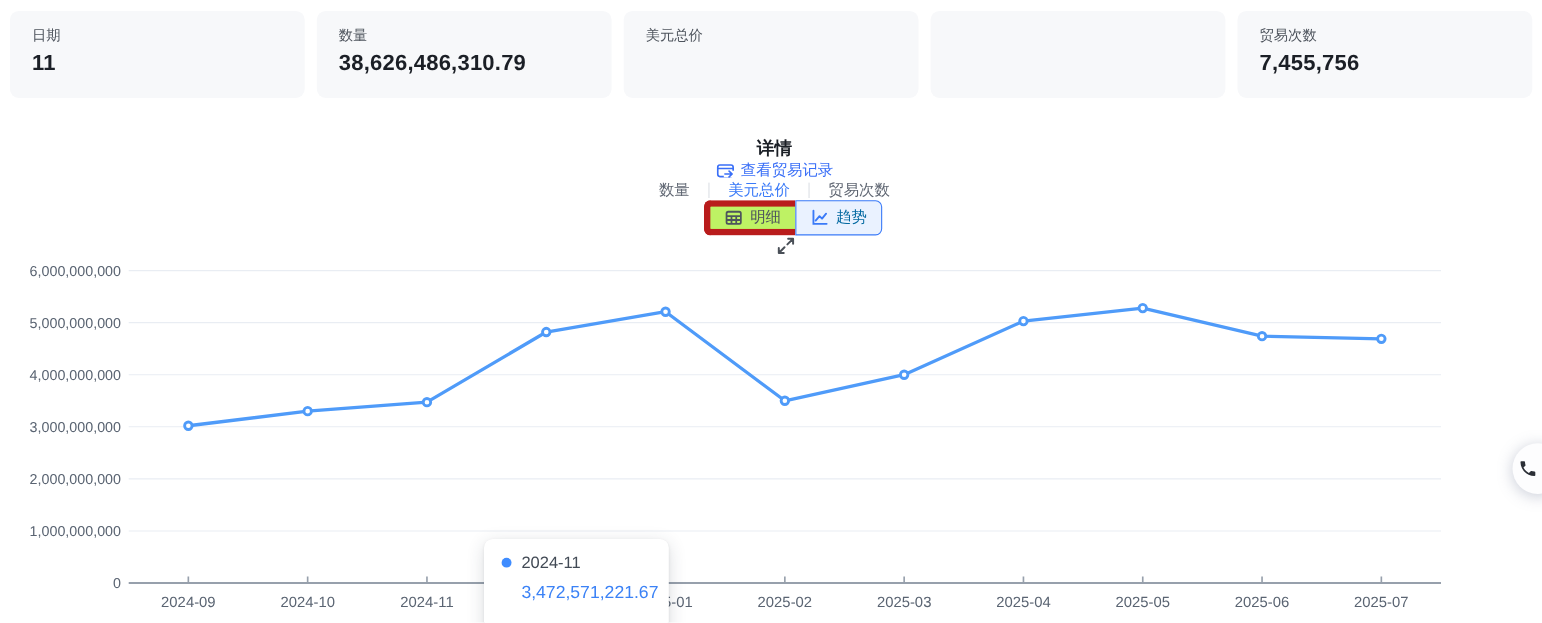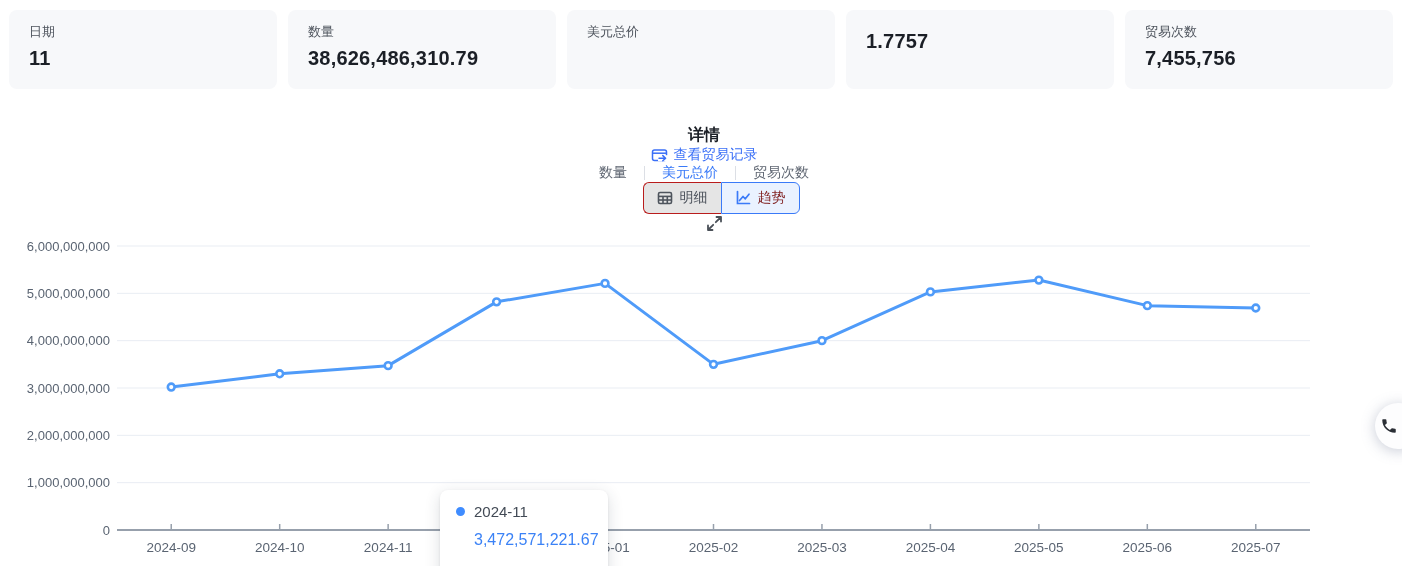--- a/index.html
+++ b/index.html
@@ -37,27 +37,27 @@
 
   .metric-tabs { display: flex; align-items: center; }
   .metric-tab { font-size: 14px; color: #5f6672; cursor: pointer; white-space: nowrap; }
   .metric-tab.active { color: #3a7af8; }
   .tab-divider { width: 1px; height: 14px; background: #dcdfe5; margin: 0 17px; }
 
   .toggle-group { display: flex; margin-left: 34px; }
   .seg {
     height: 32px; padding: 0 13px;
     display: flex; align-items: center; gap: 7px;
-    font-size: 14px; cursor: pointer; background: #e5e5e5;
-    border: 1px solid #b91c1c; color: #4e545d; white-space: nowrap;
+    font-size: 14px; cursor: pointer; background: #bef264;
+    border: 6px solid #b91c1c; color: #4e545d; white-space: nowrap;
   }
   .seg-detail { border-radius: 6px 0 0 6px; border-right: none; }
   .seg-trend {
     border-radius: 0 6px 6px 0;
-    border: 1px solid #3a7af8; background: #eaf2ff; color: #7f1d1d;
+    border: 1px solid #3a7af8; background: #eaf2ff; color: #0369a1;
   }
   .fullscreen-btn { margin-left: 20px; cursor: pointer; display: flex; align-items: center; }
 
   
   .chart-svg { position: absolute; left: 0; top: 0; }
 
   
   .chart-tooltip {
     position: absolute; left: 440px; top: 490px; width: 168px; height: 96px;
     background: #fff; border-radius: 8px; z-index: 5;
@@ -86,21 +86,20 @@
     <div class="stat-value">11</div>
   </div>
   <div class="stat-card">
     <div class="stat-label">数量</div>
     <div class="stat-value">38,626,486,310.79</div>
   </div>
   <div class="stat-card">
     <div class="stat-label">美元总价</div>
   </div>
   <div class="stat-card">
-    <div class="stat-value">1.7757</div>
   </div>
   <div class="stat-card">
     <div class="stat-label">贸易次数</div>
     <div class="stat-value">7,455,756</div>
   </div>
 </div>
 
 <div class="detail-row">
   <span class="detail-title">详情</span>
   <span class="v-divider"></span>

